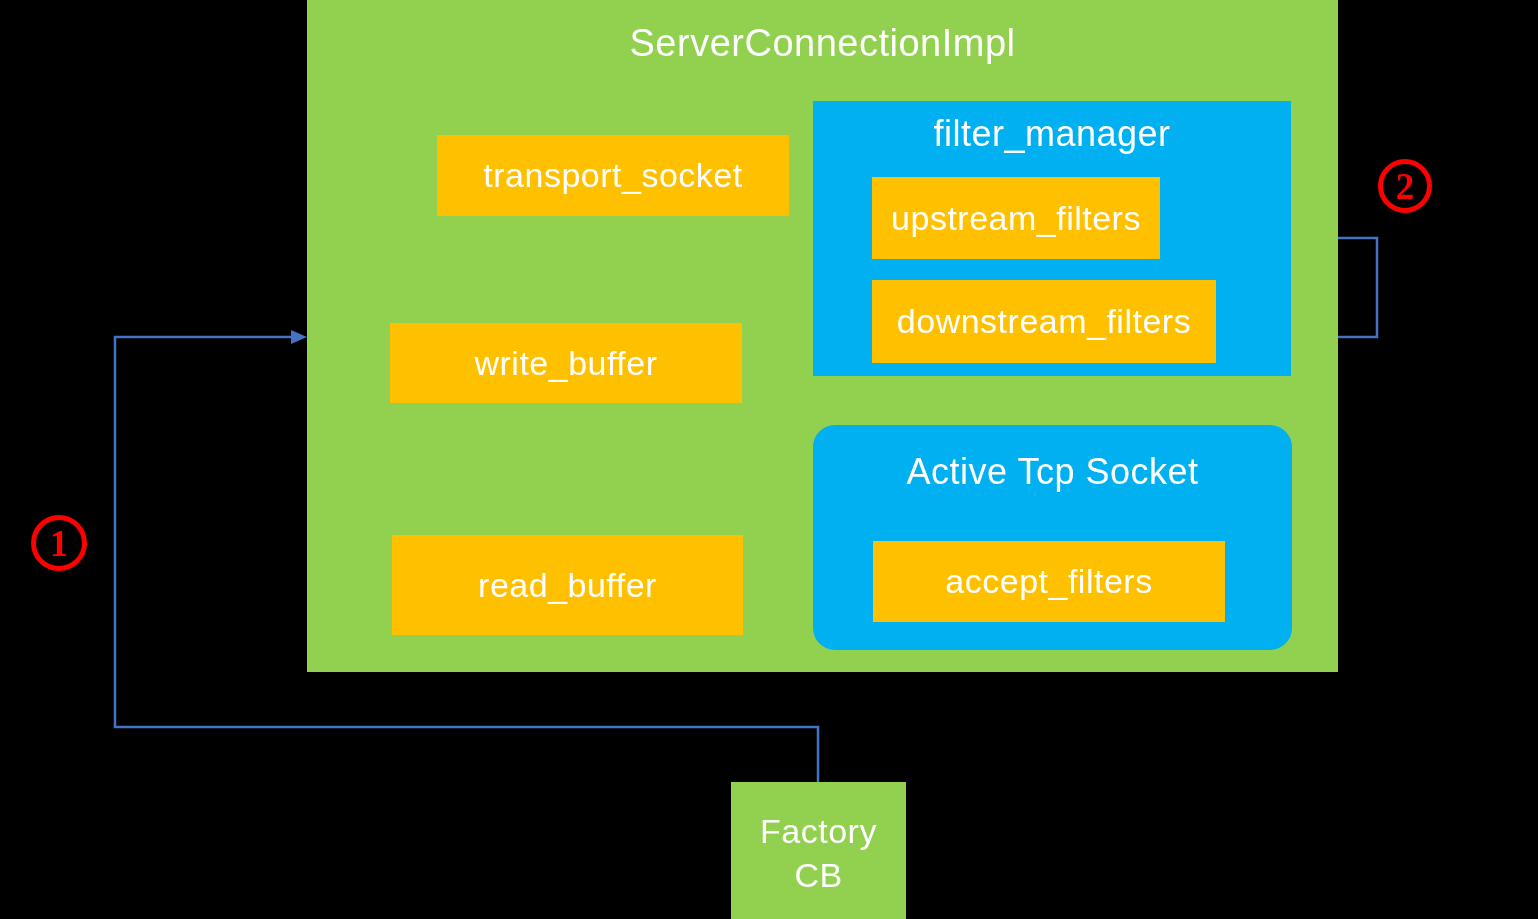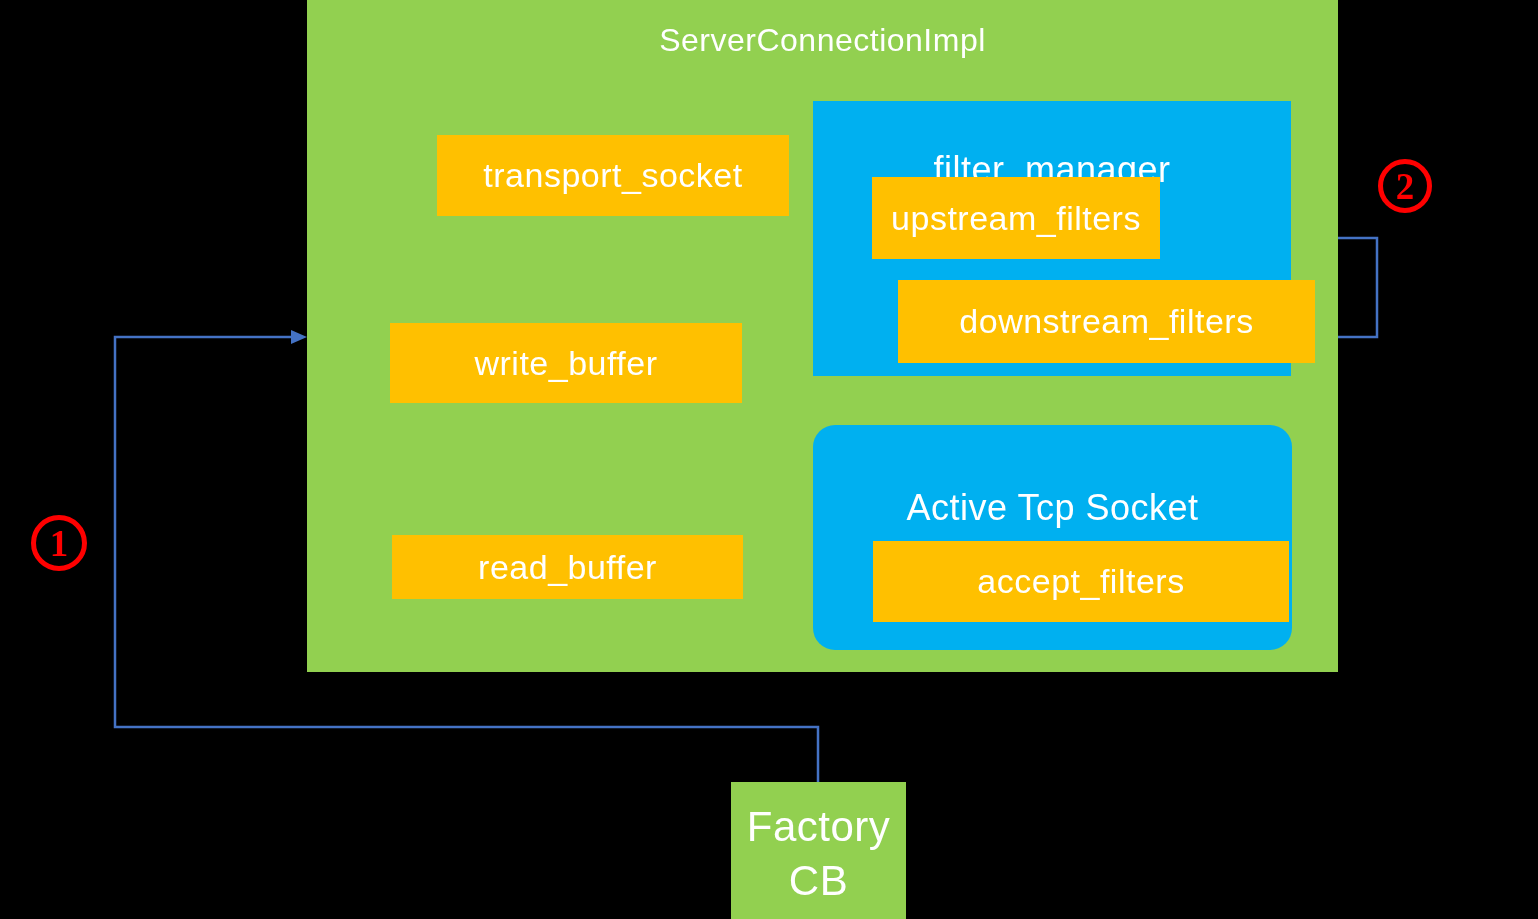--- a/index.html
+++ b/index.html
@@ -31,21 +31,21 @@
   .server-box {
     position: absolute;
     left: 307px; top: 0; width: 1031px; height: 672px;
     background: var(--green);
   }
   .server-title {
     position: absolute;
     left: 0; top: 22px; width: 100%;
     text-align: center;
     color: var(--text);
-    font-size: 32px;
+    font-size: 38px;
     font-weight: 300;
     letter-spacing: 0.5px;
   }
   .chip {
     position: absolute;
     background: var(--orange);
     color: var(--text);
     display: flex; align-items: center; justify-content: center;
     font-size: 34px;
     font-weight: 300;
@@ -56,44 +56,43 @@
     background: var(--blue);
   }
   .panel-title {
     position: absolute;
     left: 0; width: 100%;
     text-align: center;
     color: var(--text);
     font-size: 36px;
     font-weight: 300;
     letter-spacing: 0.5px;
-    margin-top: 36px;
   }
   
   .chip-transport { left: 397px; top: 135px; width: 352px; height: 81px; margin-left: 40px; }
   .chip-write     { left: 390px; top: 323px; width: 352px; height: 80px; }
-  .chip-read      { left: 392px; top: 535px; width: 351px; height: 64px; }
+  .chip-read      { left: 392px; top: 535px; width: 351px; height: 100px; }
 
   .panel-filter-manager { left: 813px; top: 101px; width: 478px; height: 275px; }
   .panel-filter-manager .panel-title { top: 12px; }
   .chip-upstream   { left: 872px; top: 177px; width: 288px; height: 82px; }
-  .chip-downstream { left: 872px; top: 280px; width: 417px; height: 83px; margin-left: 26px; }
+  .chip-downstream { left: 872px; top: 280px; width: 344px; height: 83px; }
 
   .panel-active-tcp { left: 813px; top: 425px; width: 479px; height: 225px; border-radius: 22px; }
   .panel-active-tcp .panel-title { top: 26px; }
-  .chip-accept { left: 873px; top: 541px; width: 416px; height: 81px; }
+  .chip-accept { left: 873px; top: 541px; width: 352px; height: 81px; }
 
   .factory-box {
     position: absolute;
     left: 731px; top: 782px; width: 175px; height: 137px;
     background: var(--green);
     color: var(--text);
     display: flex; flex-direction: column;
     align-items: center; justify-content: center;
-    font-size: 42px;
+    font-size: 34px;
     font-weight: 300;
     line-height: 1.28;
     letter-spacing: 0.5px;
     padding-top: 6px;
   }
   .callout {
     position: absolute;
     width: 56px; height: 56px;
     border: 5px solid var(--callout);
     border-radius: 50%;

